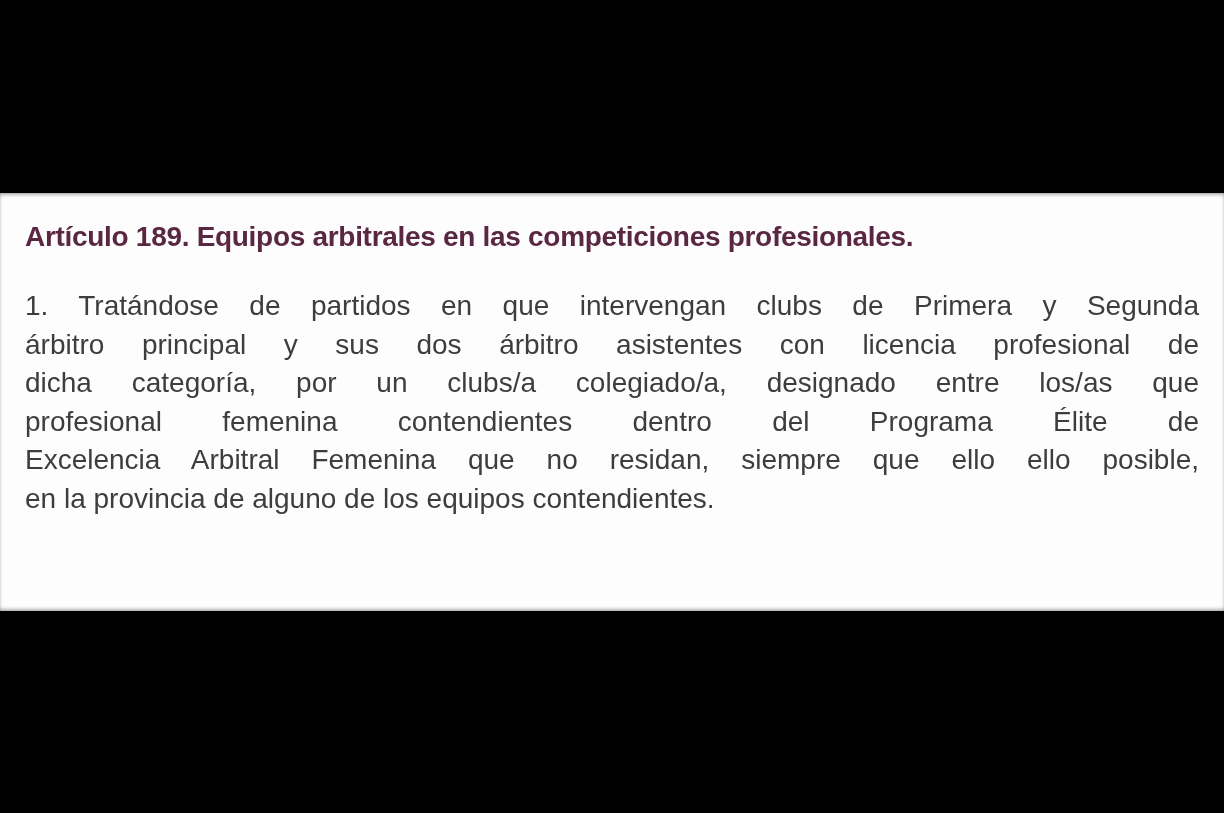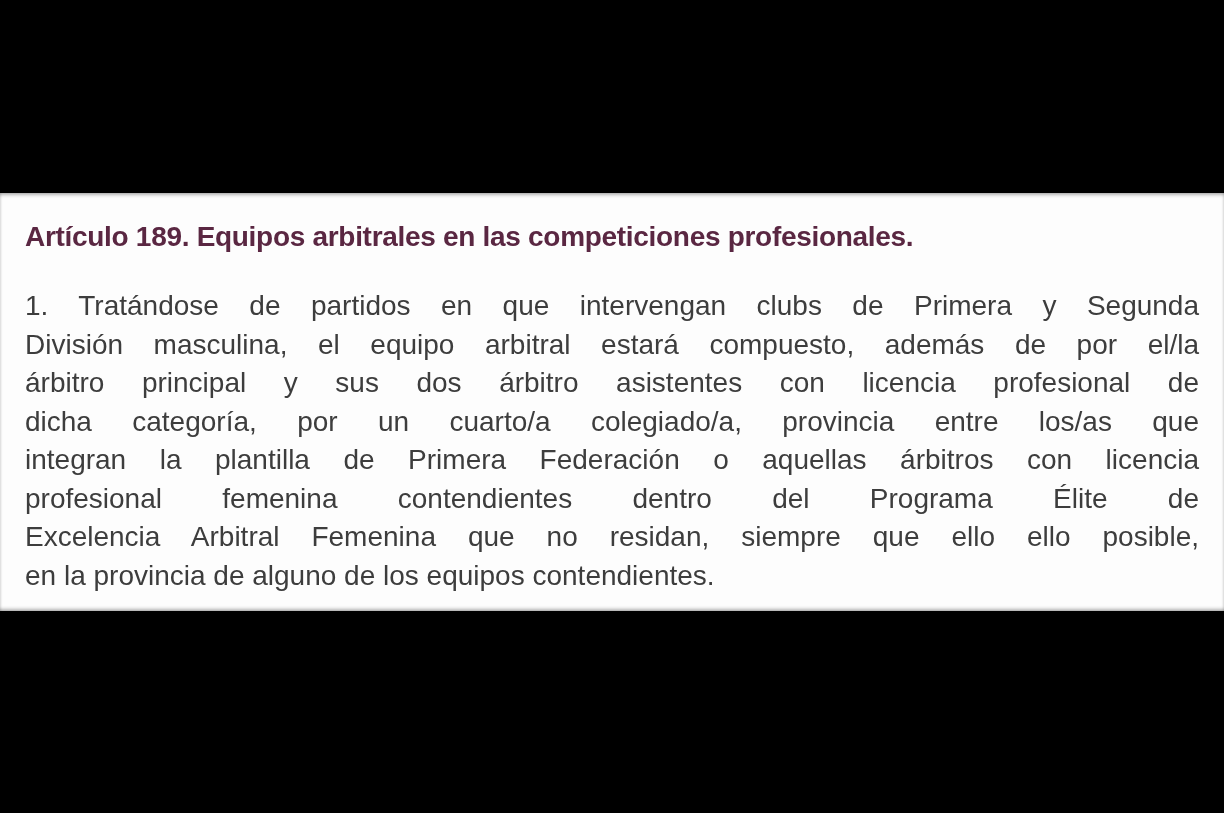--- a/index.html
+++ b/index.html
@@ -61,24 +61,22 @@
 
 <div class="frame">
 
   <div class="letterbox top"></div>
 
   <div class="paper">
     <h1 class="article-title">Artículo 189. Equipos arbitrales en las competiciones profesionales.</h1>
 
     <div class="article-body">
       <div class="body-line">1. Tratándose de partidos en que intervengan clubs de Primera y Segunda</div>
-      <div class="body-line">División masculina, el equipo arbitral estará compuesto, además de por el/la</div>
       <div class="body-line">árbitro principal y sus dos árbitro asistentes con licencia profesional de</div>
-      <div class="body-line">dicha categoría, por un cuarto/a colegiado/a, provincia entre los/as que</div>
-      <div class="body-line">integran la plantilla de Primera Federación o aquellas árbitros con licencia</div>
+      <div class="body-line">dicha categoría, por un clubs/a colegiado/a, designado entre los/as que</div>
       <div class="body-line">profesional femenina contendientes dentro del Programa Élite de</div>
       <div class="body-line">Excelencia Arbitral Femenina que no residan, siempre que ello ello posible,</div>
       <div class="body-line last">en la provincia de alguno de los equipos contendientes.</div>
     </div>
   </div>
 
   <div class="letterbox bottom"></div>
 
 </div>
 

